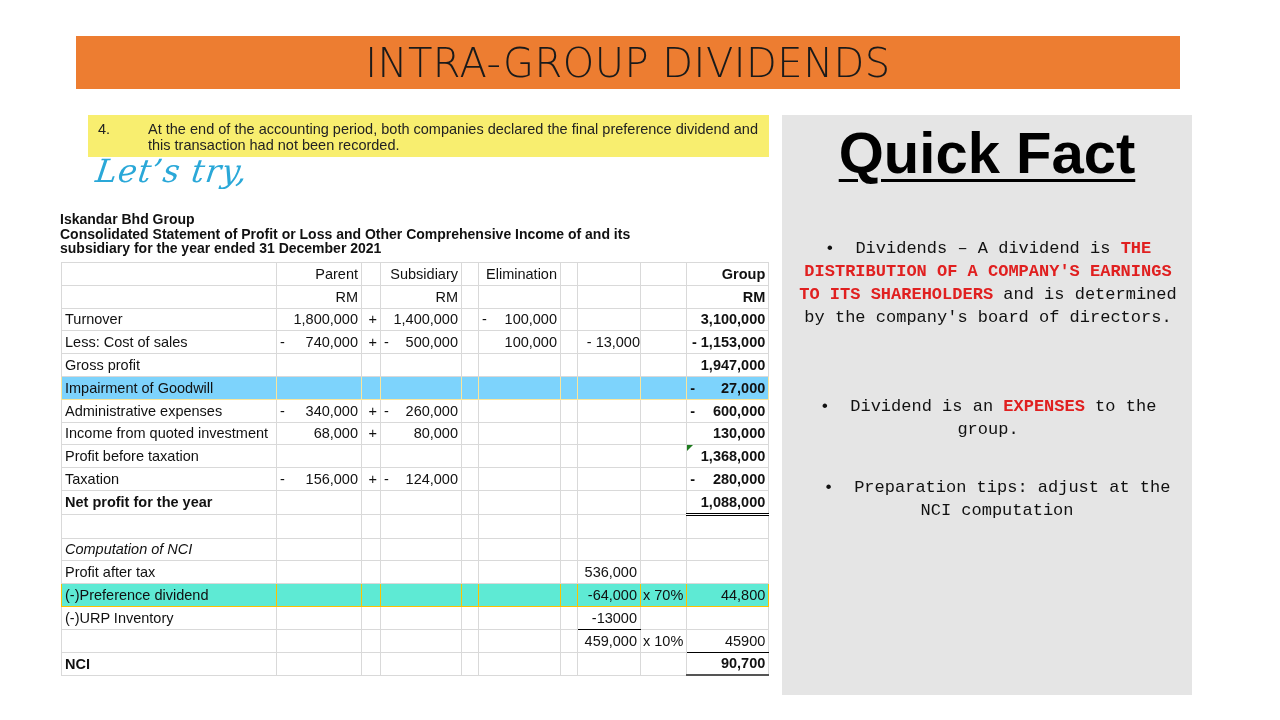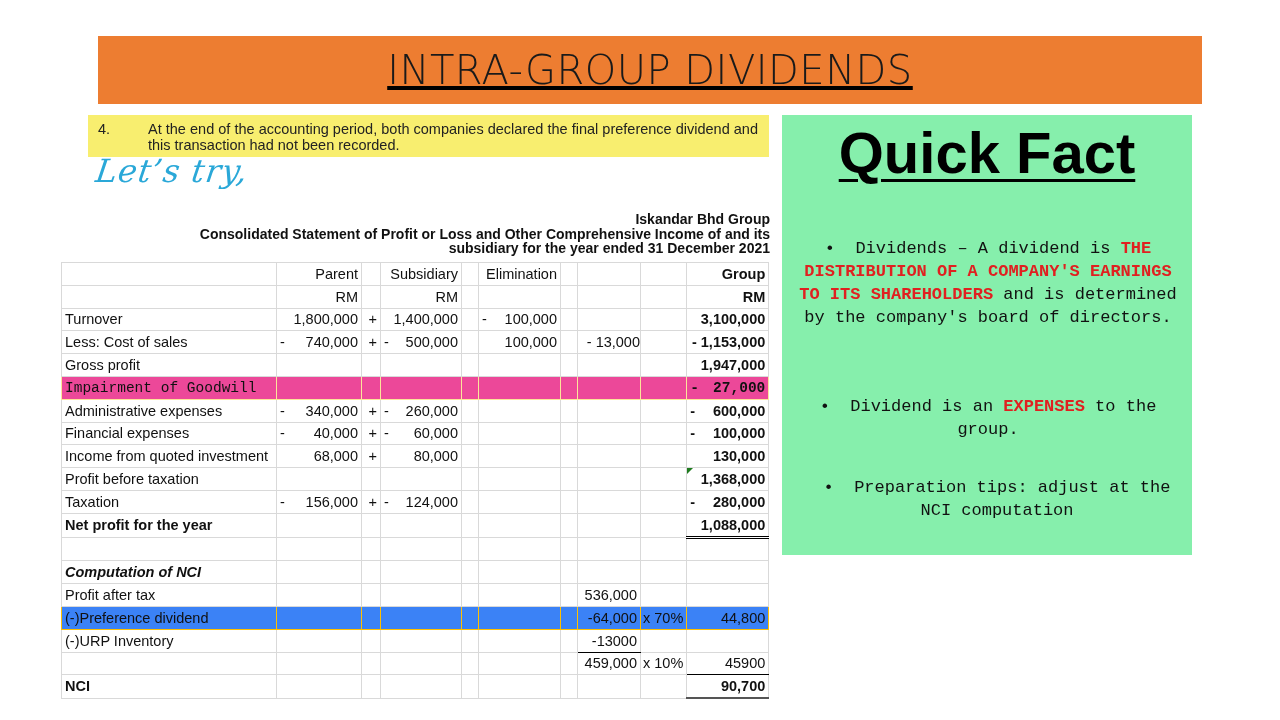--- a/index.html
+++ b/index.html
@@ -1,38 +1,38 @@
 <!DOCTYPE html>
 <html><head>
 <meta charset="utf-8">
 <style>
   html,body{margin:0;padding:0;}
   body{width:1280px;height:720px;background:#ffffff;position:relative;overflow:hidden;font-family:"Liberation Sans",sans-serif;}
-  .title-bar{position:absolute;left:98px;top:36px;width:1104px;height:68px;background:#ed7d31;display:flex;align-items:center;justify-content:center;text-decoration:underline;}
+  .title-bar{position:absolute;left:76px;top:36px;width:1104px;height:53px;background:#ed7d31;display:flex;align-items:center;justify-content:center;}
   .title-bar span{font-family:"DejaVu Sans",sans-serif;font-size:40px;color:#1a1a1a;letter-spacing:0.5px;font-weight:300;}
   .question{position:absolute;left:88px;top:115px;width:681px;height:42px;background:#f8ee6f;font-size:14.5px;color:#222;line-height:16px;}
   .question .num{position:absolute;left:10px;top:6px;}
   .question .txt{position:absolute;left:60px;top:6px;width:610px;text-align:justify;}
   .lets-try{position:absolute;left:96px;top:152px;font-family:"DejaVu Serif",serif;font-style:italic;font-size:32px;color:#2aa8d8;letter-spacing:1px;transform:skewX(-8deg);}
-  .stmt-head{position:absolute;left:60px;top:212px;width:710px;text-align:right;font-weight:bold;font-size:14px;line-height:14.5px;color:#111;}
+  .stmt-head{position:absolute;left:60px;top:212px;width:710px;text-align:left;font-weight:bold;font-size:14px;line-height:14.5px;color:#111;}
   table.fs{position:absolute;left:61px;top:262px;border-collapse:collapse;font-family:"Liberation Sans",sans-serif;font-size:14.5px;color:#111;table-layout:fixed;}
   table.fs td{border:1px solid #d9d9d9;height:21.8px;padding:0 3px;white-space:nowrap;overflow:visible;}
   table.fs td.r{text-align:right;}
   table.fs td.c{text-align:right;}
-  .hl-light td{background:#ec4899;border-color:#fbe59a !important;font-family:Liberation Mono, monospace;}
-  .hl-orange td{background:#3b82f6;border-color:#ffc000 !important;}
+  .hl-light td{background:#7dd3fc;border-color:#fbe59a !important;}
+  .hl-orange td{background:#5eead4;border-color:#ffc000 !important;}
   .b{font-weight:bold;}
-  .bi{font-weight:bold;font-style:italic;}
+  .bi{font-weight:normal;font-style:italic;}
   .ul-top{border-top:1.5px solid #000 !important;}
   .dbl-bottom{border-bottom:3px double #000 !important;}
   .ul-bottom{border-bottom:1.5px solid #000 !important;}
   .sign{display:inline-block;width:12px;text-align:left;float:left;}
   .tri{position:relative;}
   .tri::before{content:"";position:absolute;left:0;top:0;border-top:6px solid #1e7b1e;border-right:6px solid transparent;}
-  .fact{position:absolute;left:782px;top:115px;width:410px;height:440px;background:#86efac;}
+  .fact{position:absolute;left:782px;top:115px;width:410px;height:580px;background:#e5e5e5;}
   .fact h2{margin:0;position:absolute;left:0;width:410px;top:4px;text-align:center;font-family:"Liberation Sans",sans-serif;font-weight:bold;font-size:58px;color:#000;}
   .fact h2 span{text-decoration:underline;text-decoration-thickness:3px;text-underline-offset:6px;}
   .bullet{position:absolute;left:14px;width:384px;text-align:center;font-family:Liberation Mono, monospace;font-size:17px;line-height:23px;color:#111;}
   .red{color:#e02020;font-weight:bold;}
 </style>
 </head>
 <body>
 
 <div class="title-bar">
   <span>INTRA-GROUP DIVIDENDS</span>
@@ -148,32 +148,20 @@
     <td class="c">+</td>
     <td class="r"><span class="sign">-</span><span>260,000</span></td>
     <td></td>
         <td></td>
         <td></td>
         <td></td>
         <td></td>
     <td class="r b"><span class="sign">-</span><span>600,000</span></td>
   </tr>
 
-  <tr>
-    <td>Financial expenses</td>
-    <td class="r"><span class="sign">-</span><span>40,000</span></td>
-    <td class="c">+</td>
-    <td class="r"><span class="sign">-</span><span>60,000</span></td>
-    <td></td>
-        <td></td>
-        <td></td>
-        <td></td>
-        <td></td>
-    <td class="r b"><span class="sign">-</span><span>100,000</span></td>
-  </tr>
 
   <tr>
     <td>Income from quoted investment</td>
     <td class="r"><span>68,000</span></td>
     <td class="c">+</td>
     <td class="r"><span>80,000</span></td>
     <td></td>
         <td></td>
         <td></td>
         <td></td>

